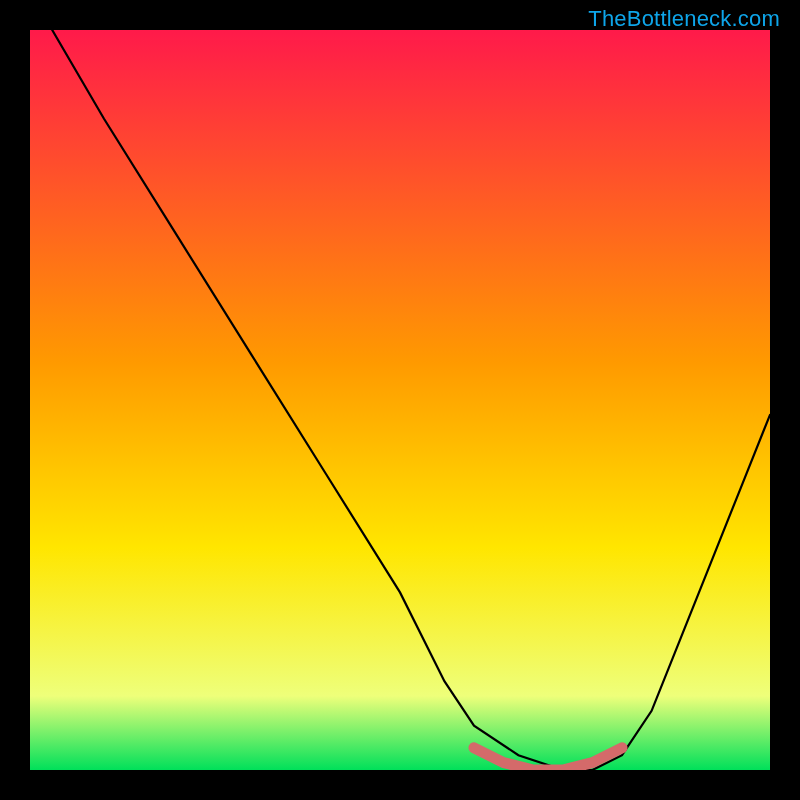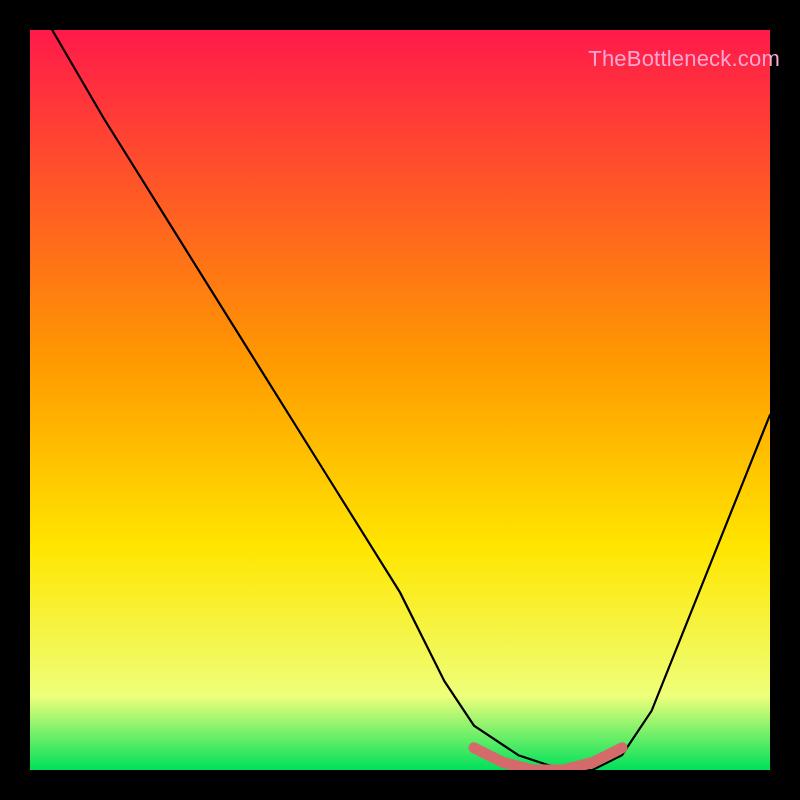--- a/index.html
+++ b/index.html
@@ -7,26 +7,25 @@
     width: 800px;
     height: 800px;
     background: #000;
     position: relative;
     font-family: Arial, Helvetica, sans-serif;
   }
   .watermark {
     position: absolute;
     top: 6px;
     right: 20px;
-    color: #f9a8d4;
+    color: #0ea5e9;
     font-size: 22px;
     font-weight: 500;
     z-index: 10;
     letter-spacing: 0.2px;
-    margin-top: 40px;
   }
   .plot-frame {
     position: absolute;
     top: 30px;
     left: 30px;
     width: 740px;
     height: 740px;
     background: #000;
   }
   svg.plot {

